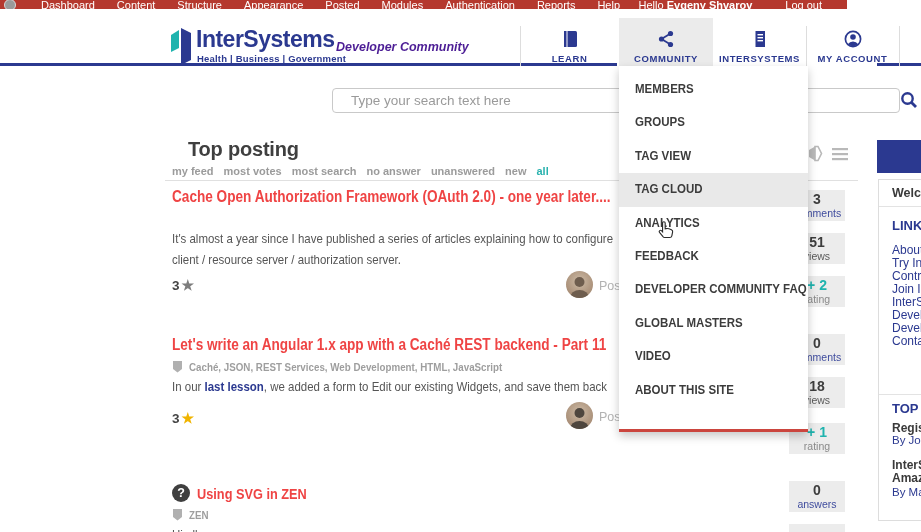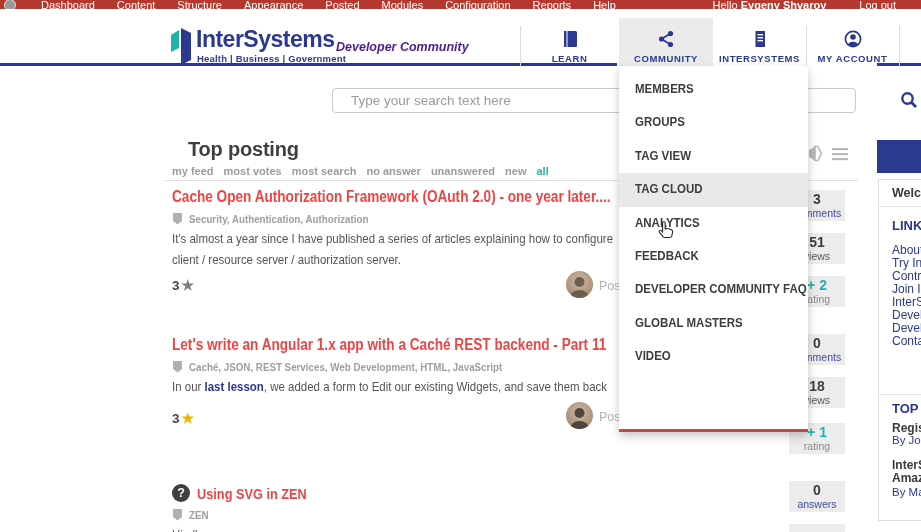--- a/index.html
+++ b/index.html
@@ -1,20 +1,20 @@
 <!DOCTYPE html>
 <html><head>
 <meta charset="utf-8">
 <style>
   html,body{margin:0;padding:0;background:#fff;}
   #root{position:relative;width:921px;height:532px;overflow:hidden;background:#fff;
         font-family:"Liberation Sans",sans-serif;-webkit-font-smoothing:antialiased;}
 
   
-  .admin-bar{position:absolute;left:0;top:0;width:921px;height:9px;background:#b5382e;overflow:hidden;z-index:70;}
+  .admin-bar{position:absolute;left:0;top:0;width:847px;height:9px;background:#b5382e;overflow:hidden;z-index:70;}
   .admin-inner{display:flex;align-items:center;height:14px;margin-top:-2px;color:#fff;font-size:11px;line-height:12px;padding:0 14px 0 4px;}
   .admin-logo{width:10px;height:10px;border-radius:50%;background:#9a9a9a;border:1px solid #d8d8d8;margin-right:14px;flex:0 0 auto;}
   .admin-item{padding:0 11px;white-space:nowrap;cursor:default;}
   .admin-right{margin-left:auto;display:flex;align-items:center;gap:22px;}
   .admin-greeting{white-space:nowrap;}
   .admin-greeting b{font-weight:bold;}
 
   
   .header{position:absolute;left:0;top:9px;width:921px;height:54px;background:#fff;}
   .hdr-border{position:absolute;top:63px;height:3px;background:#2b3990;z-index:6;}
@@ -28,21 +28,21 @@
 
   .nav-cell{position:absolute;top:9px;height:57px;display:flex;flex-direction:column;align-items:center;justify-content:center;gap:4px;cursor:pointer;z-index:7;}
   .nav-cell .nv-label{font-size:9.5px;font-weight:bold;letter-spacing:0.6px;color:#2b3990;}
   .nav-cell.c1{left:520px;width:99px;}
   .nav-cell.c2{left:619px;width:94px;background:#ebebeb;}
   .nav-cell.c3{left:713px;width:93px;}
   .nav-cell.c4{left:806px;width:93px;}
   .nav-div{position:absolute;top:17px;width:1px;height:40px;background:#ddd;z-index:8;}
 
   
-  .search-input{position:absolute;left:332px;top:88px;width:524px;height:25px;border:1px solid #c9c9c9;border-radius:4px;
+  .search-input{position:absolute;left:332px;top:88px;width:568px;height:25px;border:1px solid #c9c9c9;border-radius:4px;
         padding:0 0 0 18px;font-family:"Liberation Sans",sans-serif;font-size:13.5px;color:#444;background:#fff;outline:none;box-sizing:border-box;}
   .search-input::placeholder{color:#9a9a9a;}
   .search-btn{position:absolute;left:900px;top:91px;width:18px;height:18px;cursor:pointer;z-index:9;}
 
   
   .feed-title{position:absolute;left:188px;top:138px;font-size:20px;font-weight:bold;color:#3f3f3f;letter-spacing:-0.2px;}
   .tabs{position:absolute;left:172px;top:165px;display:flex;gap:10px;font-size:11px;font-weight:bold;color:#9b9b9b;}
   .tabs .tab{cursor:pointer;white-space:nowrap;}
   .tabs .tab.active{color:#29b2ae;}
   .feed-view-icons{position:absolute;left:808px;top:145px;display:flex;gap:7px;align-items:center;}
@@ -99,21 +99,21 @@
 
   <div class="admin-bar">
     <div class="admin-inner">
       <span class="admin-logo"></span>
       <span class="admin-item">Dashboard</span>
       <span class="admin-item">Content</span>
       <span class="admin-item">Structure</span>
       <span class="admin-item">Appearance</span>
       <span class="admin-item">Posted</span>
       <span class="admin-item">Modules</span>
-      <span class="admin-item">Configuration</span>
+      <span class="admin-item">Authentication</span>
       <span class="admin-item">Reports</span>
       <span class="admin-item">Help</span>
       <span class="admin-right">
         <span class="admin-greeting">
           <span>Hello</span>
           <b>Evgeny Shvarov</b>
         </span>
         <span class="admin-item">Log out</span>
       </span>
     </div>
@@ -193,26 +193,20 @@
     <svg width="16" height="14" viewBox="0 0 16 14">
       <rect x="0" y="1" width="16" height="2.2" fill="#b9b9b9"></rect>
       <rect x="0" y="6" width="16" height="2.2" fill="#b9b9b9"></rect>
       <rect x="0" y="11" width="16" height="2.2" fill="#b9b9b9"></rect>
     </svg>
   </div>
   <div class="feed-hr"></div>
 
   <div class="post-title" style="left:172px;top:188px;">
     <span class="cond">Cache Open Authorization Framework (OAuth 2.0) - one year later....</span>
-  </div>
-  <div class="tag-row" style="left:172px;top:212px;">
-    <svg width="11" height="13" viewBox="0 0 11 13">
-      <path d="M1 1 h9 v8 l-4.5 3.5 L1 9 z" fill="#b0b0b0"></path>
-    </svg>
-    <span class="cond">Security, Authentication, Authorization</span>
   </div>
   <div class="post-body" style="left:172px;top:228px;">
     <span class="cond">It's almost a year since I have published a series of articles explaining how to configure</span><br>
     <span class="cond">client / resource server / authorization server.</span>
   </div>
   <div class="post-meta" style="left:172px;top:277px;">
     <span>3</span><span class="star gray">★</span>
   </div>
   <div class="avatar" style="left:566px;top:271px;">
     <svg width="27" height="27" viewBox="0 0 27 27">
@@ -291,20 +285,21 @@
   <div class="dropdown">
     <div class="dd-item"><span class="cond92">MEMBERS</span></div>
     <div class="dd-item"><span class="cond92">GROUPS</span></div>
     <div class="dd-item"><span class="cond92">TAG VIEW</span></div>
     <div class="dd-item highlight"><span class="cond92">TAG CLOUD</span></div>
     <div class="dd-item"><span class="cond92">ANALYTICS</span></div>
     <div class="dd-item"><span class="cond92">FEEDBACK</span></div>
     <div class="dd-item"><span class="cond92">DEVELOPER COMMUNITY FAQ</span></div>
     <div class="dd-item"><span class="cond92">GLOBAL MASTERS</span></div>
     <div class="dd-item"><span class="cond92">VIDEO</span></div>
+    <div class="dd-item"><span class="cond92">ABOUT THIS SITE</span></div>
   </div>
   <svg class="cursor-hand" width="21" height="23" viewBox="0 0 24 26">
     <path d="M9 3c.9 0 1.5.7 1.5 1.5v6.5l1.2-.2c.6-.1 4.2.5 5.9 1.3 1.3.6 1.7 1.5 1.4 2.6l-.9 4.4c-.3 1.1-1 1.9-2.2 1.9h-6c-.8 0-1.5-.3-1.9-.9l-4-4.9c-.5-.7-.4-1.6.2-2.1.6-.5 1.5-.4 2 .1l1.3 1.3V4.5C7.5 3.7 8.1 3 9 3z" fill="#fff" stroke="#2b2b2b" stroke-width="1.3"></path>
   </svg>
 
   <div class="sb-btn"></div>
   <div class="sb-card"></div>
   <div class="sb-text sb-welcome" style="top:186px;">Welco</div>
   <div class="sb-div" style="top:206px;"></div>
   <div class="sb-text sb-head" style="top:218px;">LINKS</div>

